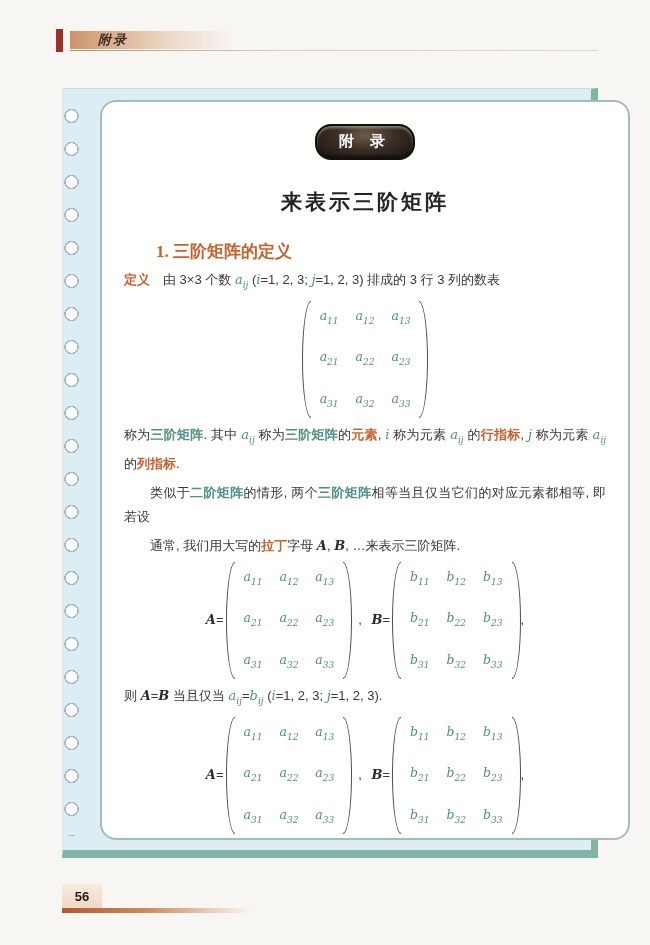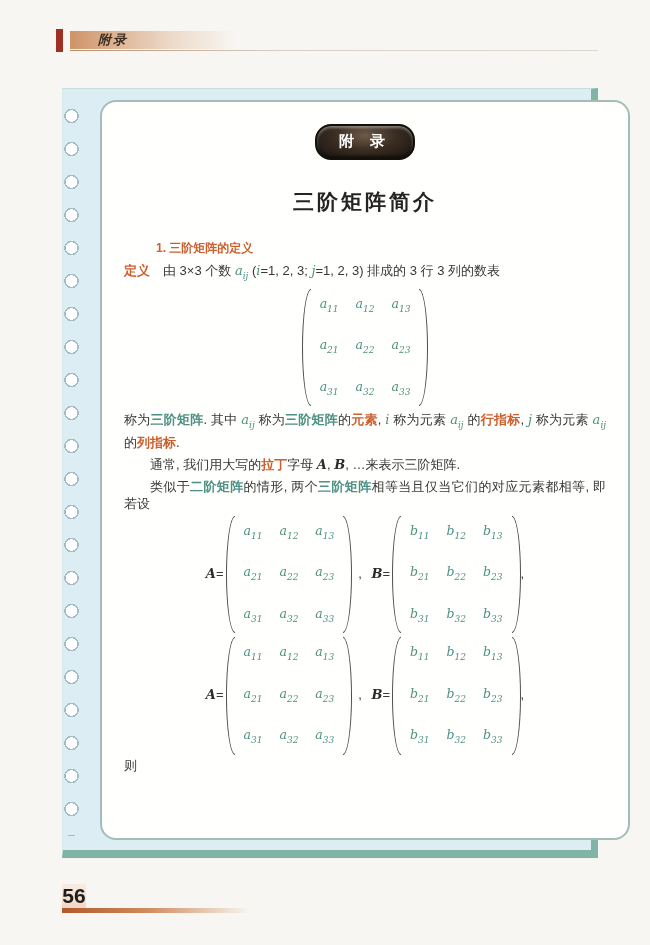--- a/index.html
+++ b/index.html
@@ -61,23 +61,23 @@
     border:2px solid #131008;
     box-shadow:inset 0 2px 3px rgba(255,255,255,.4), inset 0 -2px 3px rgba(0,0,0,.6);
     color:#fff;font-size:15px;font-weight:bold;letter-spacing:6px;
   }
 
   .title{
     text-align:center;margin-top:28px;
     font-size:21px;font-weight:bold;color:#262422;letter-spacing:3px;
   }
 
-  .sec-heading{margin:24px 0 0 32px;font-size:12px;font-weight:bold;color:var(--orange);}
-
-  .para{font-size:13px;line-height:17px;margin-top:5px;text-align:justify;}
+  .sec-heading{margin:24px 0 0 32px;font-size:17px;font-weight:bold;color:var(--orange);font-family:Liberation Serif, serif;}
+
+  .para{font-size:13px;line-height:24px;margin-top:5px;text-align:justify;}
   .para.indent{text-indent:2em;}
 
   .seg.orange{color:var(--orange);font-weight:bold;}
   .seg.teal{color:var(--teal);font-weight:bold;}
   .seg.math i,.seg.math sub{color:var(--teal);font-family:"DejaVu Serif",serif;}
   .seg.math i{font-style:italic;}
   .seg.math sub{font-size:9px;font-style:italic;}
   .seg.mathbold i,.seg.mathbold sub{color:#2e2c2a;font-weight:bold;font-family:"DejaVu Serif",serif;font-style:italic;}
 
   
@@ -90,23 +90,23 @@
   .mcell{font-size:12.5px;white-space:nowrap;}
   .mcell i,.mcell sub{color:var(--teal);font-family:"DejaVu Serif",serif;}
   .mcell i{font-style:italic;}
   .mcell sub{font-size:9px;font-style:italic;}
   .mlabel{font-size:13px;margin-right:2px;}
   .msep{margin:0 6px;}
 
   
   .footer{position:absolute;left:62px;top:884px;width:240px;}
   .pagenum{
-    width:24px;height:24px;display:flex;align-items:center;justify-content:center;
+    width:40px;height:24px;display:flex;align-items:center;justify-content:center;
     background:linear-gradient(#f8ece0,#f2d7c3);
-    font-size:21px;font-weight:bold;color:#1e1d1c;
+    font-size:13px;font-weight:bold;color:#1e1d1c;
   }
   .footer .strip{
     width:188px;height:5px;margin-top:0;
     background:linear-gradient(to right,#b05a2c,#cf8a5c 45%,rgba(207,138,92,0));
   }
 </style>
 </head>
 <body>
 
 <div class="runhead">
@@ -119,21 +119,21 @@
 
 <div class="sheet"></div>
 <div class="holes"></div>
 
 <div class="page">
 
   <div class="badge-wrap">
     <span class="badge">附 录</span>
   </div>
 
-  <div class="title">三阶矩阵简介</div>
+  <div class="title">来表示三阶矩阵</div>
 
   <div class="sec-heading">1. 三阶矩阵的定义</div>
 
   <div class="para"><span class="seg orange">定义</span><span class="seg ">　由 3×3 个数 </span><span class="seg math"><i>a</i><sub>ij</sub> (<i>i</i>=1, 2, 3; <i>j</i>=1, 2, 3)</span><span class="seg "> 排成的 3 行 3 列的数表</span></div>
 
   <div class="matrix-line">
     <span class="matrix">
         <span class="mparen l"></span>
         <span class="mgrid" style="grid-template-columns:repeat(3,auto)">
           <span class="mcell"><i>a</i><sub>11</sub></span>
@@ -145,23 +145,23 @@
           <span class="mcell"><i>a</i><sub>31</sub></span>
           <span class="mcell"><i>a</i><sub>32</sub></span>
           <span class="mcell"><i>a</i><sub>33</sub></span>
         </span>
         <span class="mparen r"></span>
       </span>
   </div>
 
   <div class="para"><span class="seg ">称为</span><span class="seg teal">三阶矩阵</span><span class="seg ">. 其中 </span><span class="seg math"><i>a</i><sub>ij</sub></span><span class="seg "> 称为</span><span class="seg teal">三阶矩阵</span><span class="seg ">的</span><span class="seg orange">元素</span><span class="seg ">, </span><span class="seg math"><i>i</i></span><span class="seg "> 称为元素 </span><span class="seg math"><i>a</i><sub>ij</sub></span><span class="seg "> 的</span><span class="seg orange">行指标</span><span class="seg ">, </span><span class="seg math"><i>j</i></span><span class="seg "> 称为元素 </span><span class="seg math"><i>a</i><sub>ij</sub></span><span class="seg "> 的</span><span class="seg orange">列指标</span><span class="seg ">.</span></div>
 
+  <div class="para indent"><span class="seg ">类似于</span><span class="seg teal">二阶矩阵</span><span class="seg ">的情形, 两个</span><span class="seg teal">三阶矩阵</span><span class="seg ">相等当且仅当它们的对应元素都相等, 即若设</span></div>
+
   <div class="para indent"><span class="seg ">通常, 我们用大写的</span><span class="seg orange">拉丁</span><span class="seg ">字母 </span><span class="seg mathbold"><i>A</i></span><span class="seg ">, </span><span class="seg mathbold"><i>B</i></span><span class="seg ">, …来表示三阶矩阵.</span></div>
-
-  <div class="para indent"><span class="seg ">类似于</span><span class="seg teal">二阶矩阵</span><span class="seg ">的情形, 两个</span><span class="seg teal">三阶矩阵</span><span class="seg ">相等当且仅当它们的对应元素都相等, 即若设</span></div>
 
   <div class="matrix-line">
     <span class="seg mathbold mlabel"><i>A</i>=</span><span class="matrix">
         <span class="mparen l"></span>
         <span class="mgrid" style="grid-template-columns:repeat(3,auto)">
           <span class="mcell"><i>a</i><sub>11</sub></span>
           <span class="mcell"><i>a</i><sub>12</sub></span>
           <span class="mcell"><i>a</i><sub>13</sub></span>
           <span class="mcell"><i>a</i><sub>21</sub></span>
           <span class="mcell"><i>a</i><sub>22</sub></span>
@@ -181,20 +181,21 @@
           <span class="mcell"><i>b</i><sub>22</sub></span>
           <span class="mcell"><i>b</i><sub>23</sub></span>
           <span class="mcell"><i>b</i><sub>31</sub></span>
           <span class="mcell"><i>b</i><sub>32</sub></span>
           <span class="mcell"><i>b</i><sub>33</sub></span>
         </span>
         <span class="mparen r"></span>
       </span><span>,</span>
   </div>
 
+  <div class="para"><span class="seg ">则 </span><span class="seg mathbold"><i>A</i>=<i>B</i></span><span class="seg "> 当且仅当 </span><span class="seg math"><i>a</i><sub>ij</sub>=<i>b</i><sub>ij</sub> (<i>i</i>=1, 2, 3; <i>j</i>=1, 2, 3).</span></div>
 
 
 
   <div class="matrix-line">
     <span class="seg mathbold mlabel"><i>A</i>=</span><span class="matrix">
         <span class="mparen l"></span>
         <span class="mgrid" style="grid-template-columns:repeat(3,auto)">
           <span class="mcell"><i>a</i><sub>11</sub></span>
           <span class="mcell"><i>a</i><sub>12</sub></span>
           <span class="mcell"><i>a</i><sub>13</sub></span>

